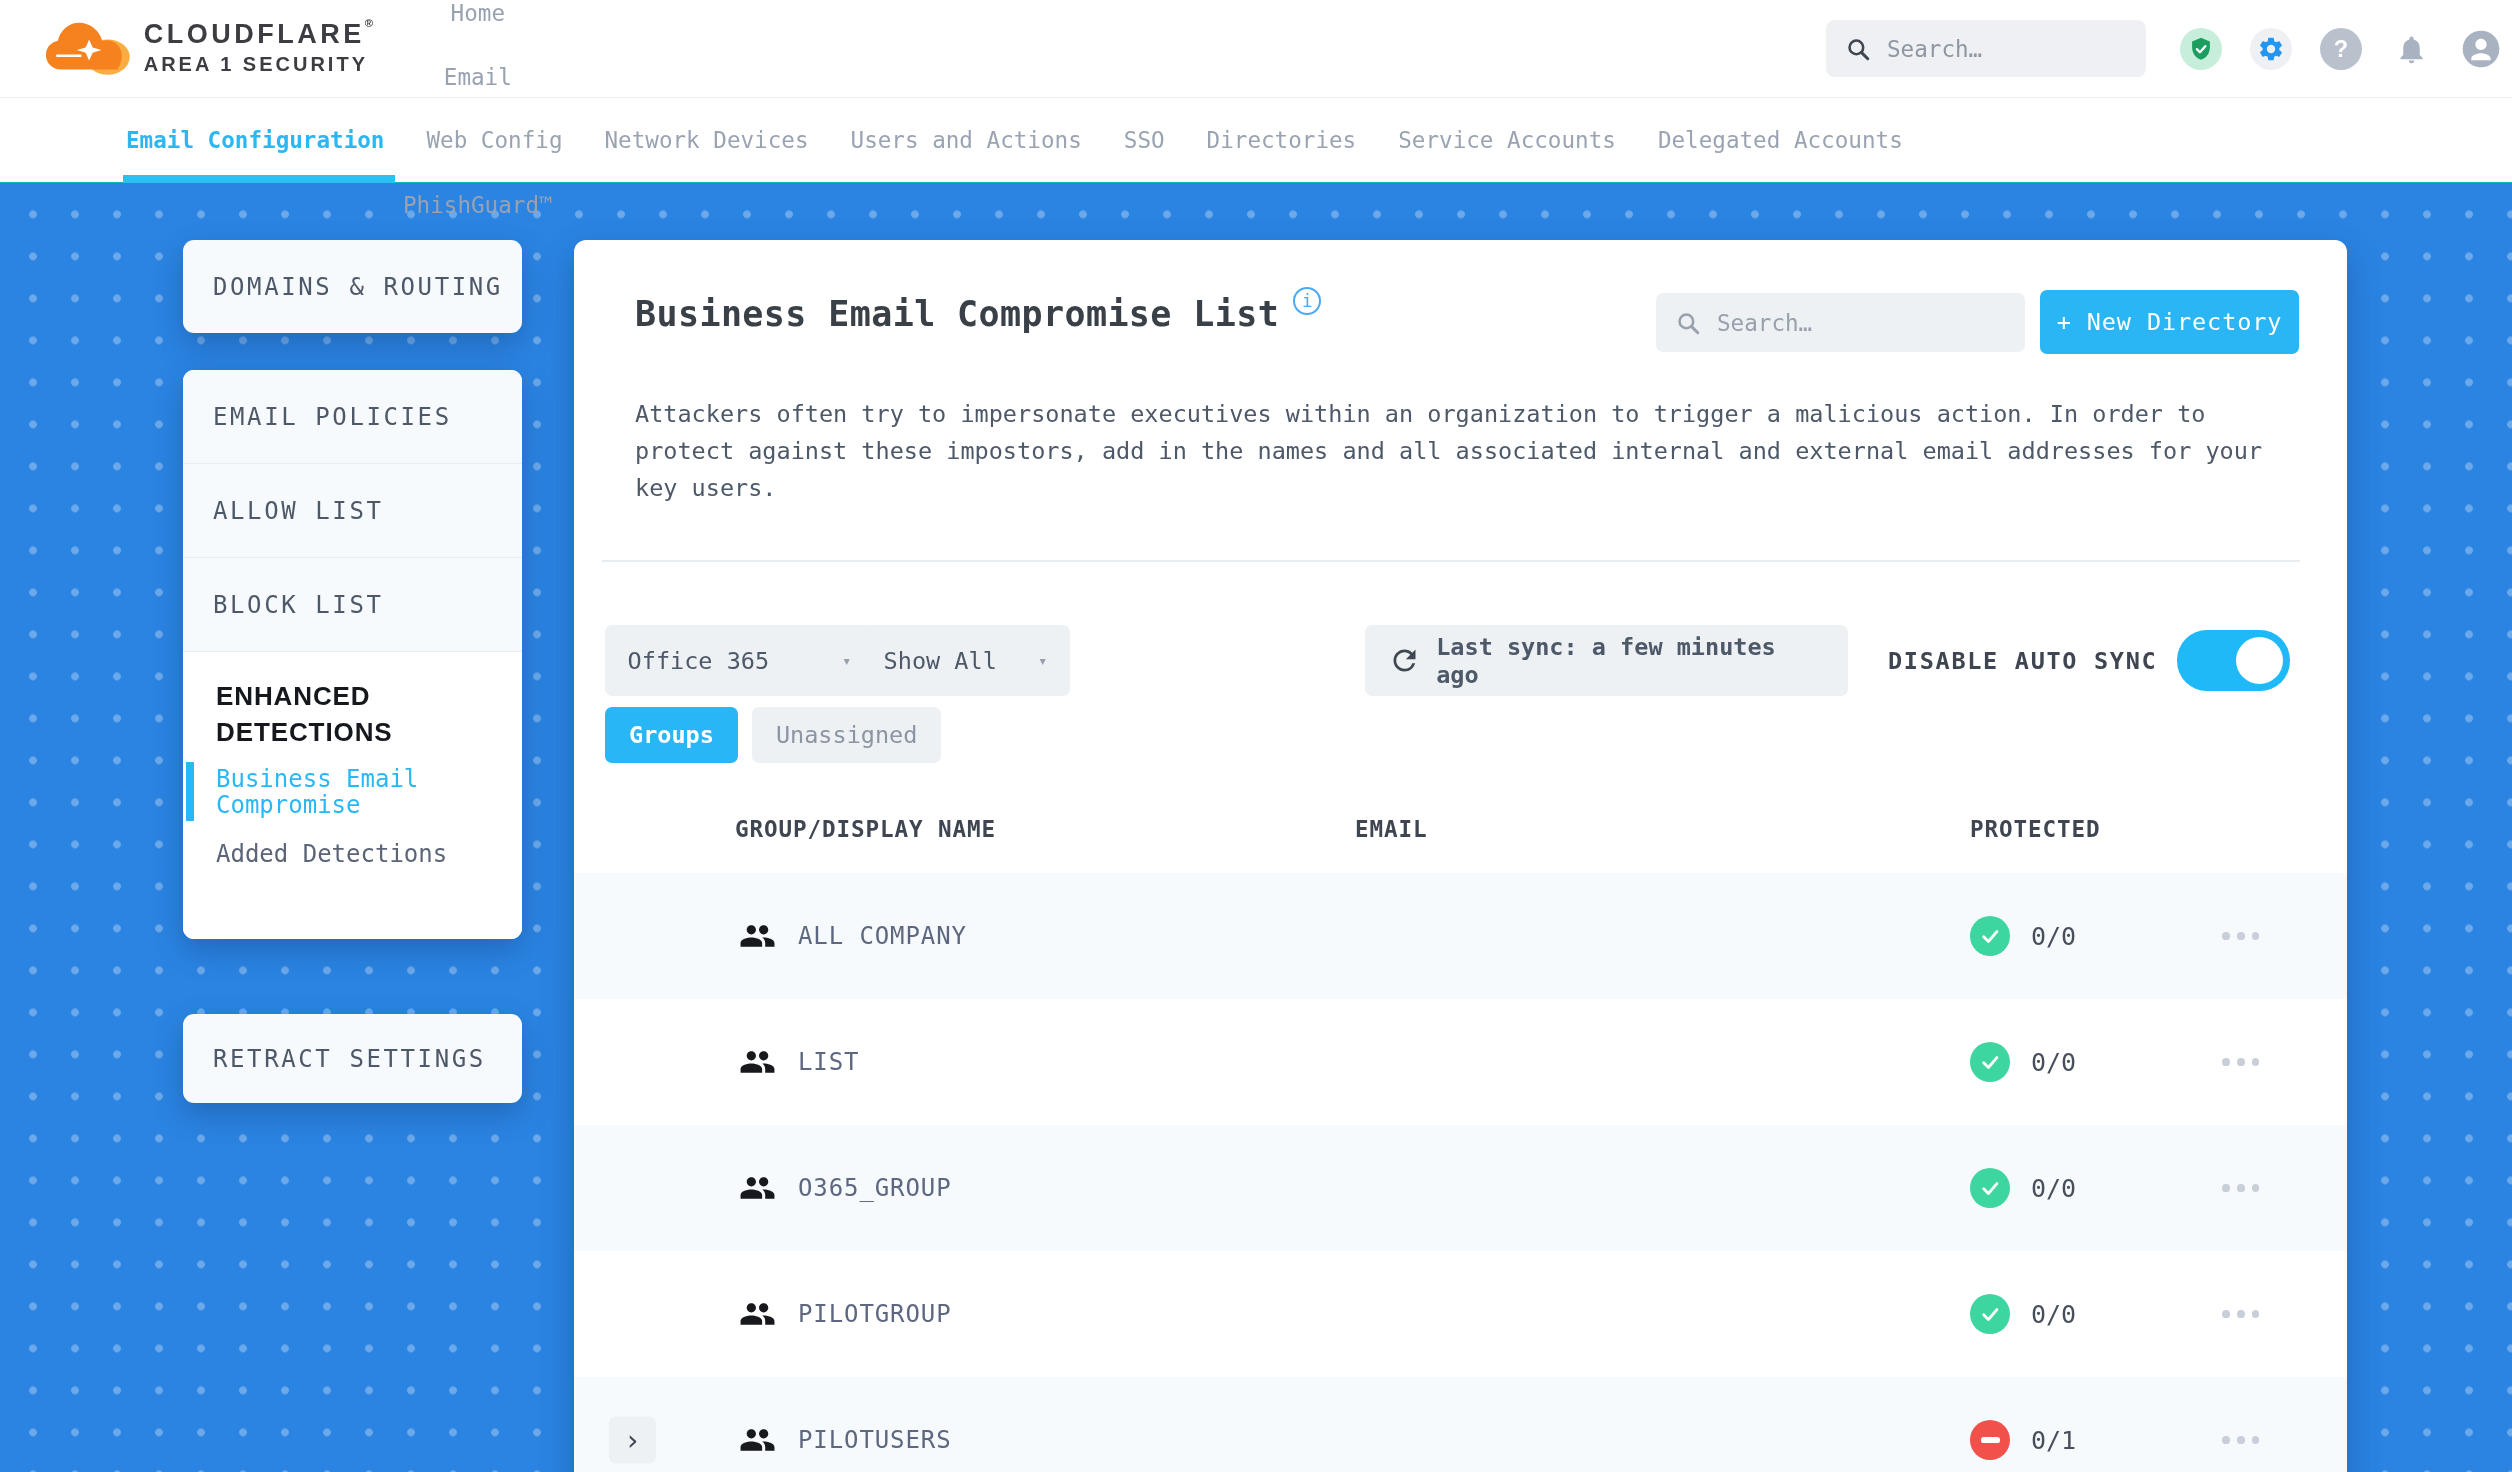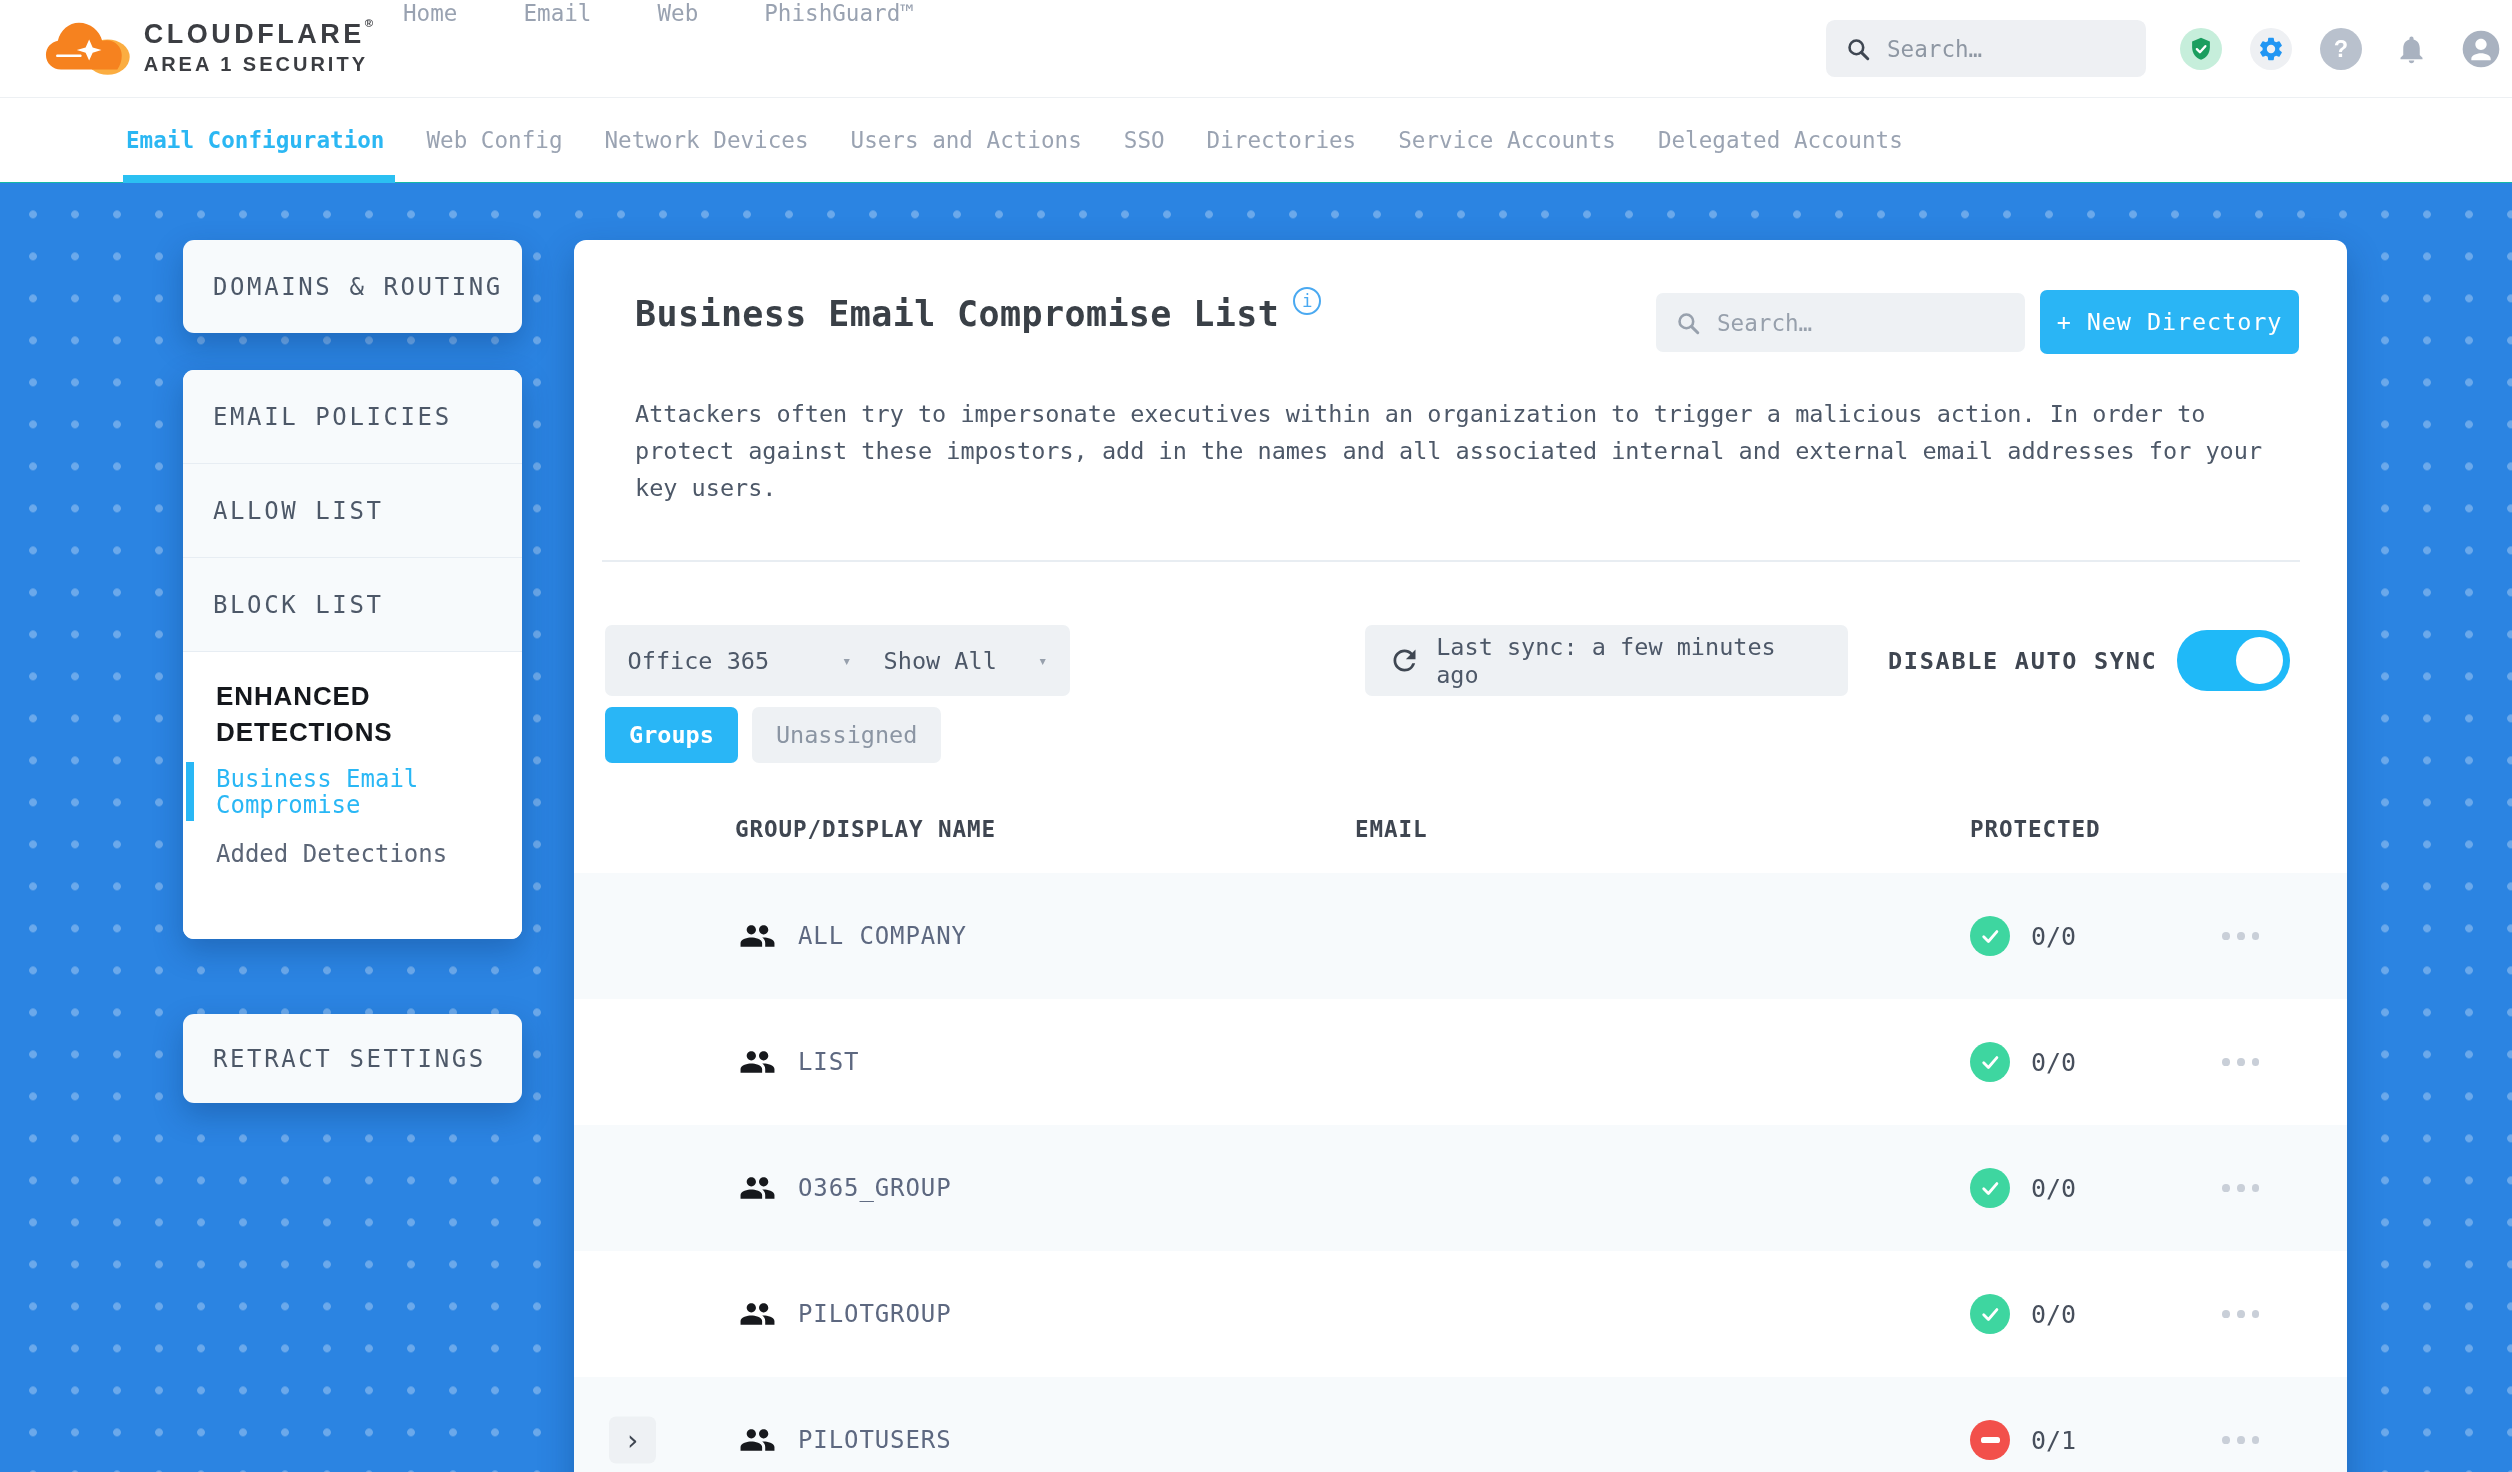--- a/index.html
+++ b/index.html
@@ -9,21 +9,21 @@
     font-family:"DejaVu Sans Mono","Liberation Mono",monospace;
   }
   
   .topbar{position:absolute;left:0;top:0;width:100%;height:97px;background:#fff;z-index:5;}
   .brand{position:absolute;left:38px;top:10.4px;display:flex;align-items:center;}
   .brand svg{width:97px;height:73px;}
   .brandtext{margin-left:8.7px;}
   .brandtext .l1{font-family:"Liberation Sans",sans-serif;font-weight:bold;font-size:27px;letter-spacing:3.5px;color:#3b3d42;}
   .brandtext .l1 sup{font-size:11.3px;vertical-align:15.6px;letter-spacing:0;}
   .brandtext .l2{font-family:"Liberation Sans",sans-serif;font-weight:bold;font-size:20px;letter-spacing:3px;color:#3b3d42;margin-top:3.5px;}
-  .topnav{position:absolute;left:403px;top:0;height:97px;display:flex;gap:66px;}
+  .topnav{position:absolute;left:403px;top:0;height:97px;display:flex;align-items:center;gap:38px;flex-direction:column;}
   .topnav .nav-item{font-size:22.6px;color:#99a2b1;cursor:pointer;white-space:nowrap;}
   .topsearch{position:absolute;left:1826px;top:20px;width:320px;height:57px;background:#eef0f3;border-radius:8.7px;display:flex;align-items:center;padding:0 19px;gap:14px;}
   .topsearch svg{width:26px;height:26px;color:#3f4752;flex:none;}
   .topsearch input{flex:1;border:none;outline:none;background:transparent;font:inherit;font-size:22.6px;color:#5f6770;min-width:0;}
   .topsearch input::placeholder{color:#8e97a3;}
   .iconrow{position:absolute;left:2180px;top:28px;display:flex;gap:28px;align-items:center;}
   .icircle{width:42px;height:42px;border-radius:50%;display:flex;align-items:center;justify-content:center;flex:none;}
   .icircle.shield-bg{background:#c6eedb;}
   .icircle.gear-bg{background:#eef0f3;}
   .icircle.help-bg{background:#b9c1cd;}
@@ -64,21 +64,21 @@
   .panelsearch input::placeholder{color:#97a0ac;}
   .newdir-btn{position:absolute;left:1466px;top:50px;width:259px;height:64px;background:#2ab5f5;border:none;border-radius:7px;color:#fff;font:inherit;font-size:23.5px;letter-spacing:0.9px;display:flex;align-items:center;justify-content:center;cursor:pointer;}
   .desc{position:absolute;left:61px;top:156px;width:1634px;font-size:23.5px;line-height:37px;color:#4d5868;margin:0;}
   .divider{position:absolute;left:28px;right:47px;top:320px;height:1.7px;background:#e8edf2;}
   
   .filters{position:absolute;left:31px;right:48px;top:385px;height:71px;}
   .selectbox{position:absolute;top:0;height:71px;background:#eef1f4;border-radius:7px;display:flex;align-items:center;justify-content:space-between;padding:0 22.6px;font-size:23.5px;color:#4d5868;cursor:pointer;}
   .selectbox .caret{font-size:15.6px;color:#97a0ac;margin-left:15.6px;}
   .sb-office{left:0;width:269px;}
   .sb-show{left:256px;width:209px;}
-  .syncbox{position:absolute;left:760px;top:0;width:483px;height:71px;background:#eef1f4;border-radius:7px;display:flex;align-items:center;gap:15.6px;padding:0 22.6px;font-size:23.5px;color:#4d5868;}
+  .syncbox{position:absolute;left:760px;top:0;width:483px;height:71px;background:#eef1f4;border-radius:7px;display:flex;align-items:center;gap:15.6px;padding:0 22.6px;font-size:23.5px;color:#4d5868;font-weight:bold;}
   .syncbox svg{width:33px;height:33px;color:#3f4752;flex:none;}
   .autolabel{position:absolute;left:1283px;top:0;height:71px;display:flex;align-items:center;font-size:23.5px;font-weight:bold;letter-spacing:1.7px;color:#3f4651;}
   .toggle{position:absolute;left:1572px;top:5.2px;width:113px;height:61px;border-radius:30px;background:#1fb9f8;cursor:pointer;}
   .toggle .knob{position:absolute;right:7px;top:7px;width:47px;height:47px;border-radius:50%;background:#fff;}
   
   .chips{position:absolute;left:31px;top:467px;display:flex;gap:14px;}
   .chip{height:56px;border-radius:7px;padding:0 24px;font-size:23.5px;display:inline-flex;align-items:center;cursor:pointer;}
   .chip.on{background:#29b6f6;color:#fff;font-weight:bold;}
   .chip.off{background:#eef1f4;color:#8b95a3;}
   

